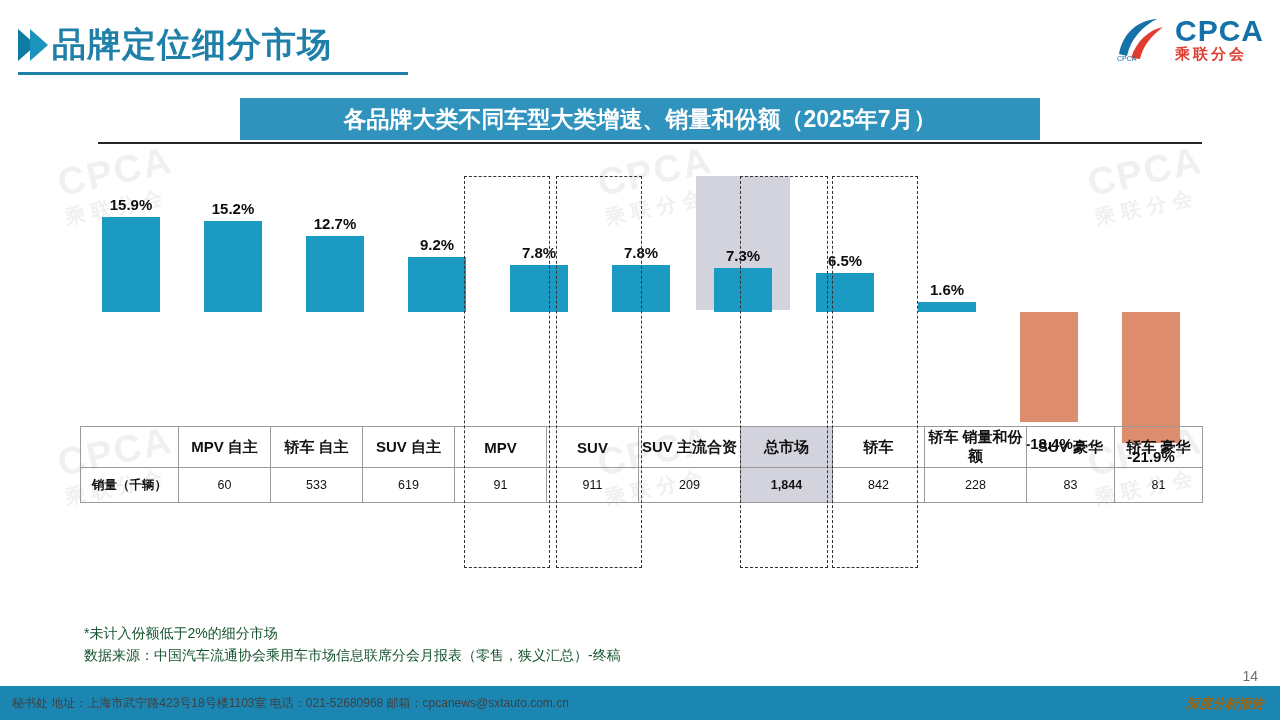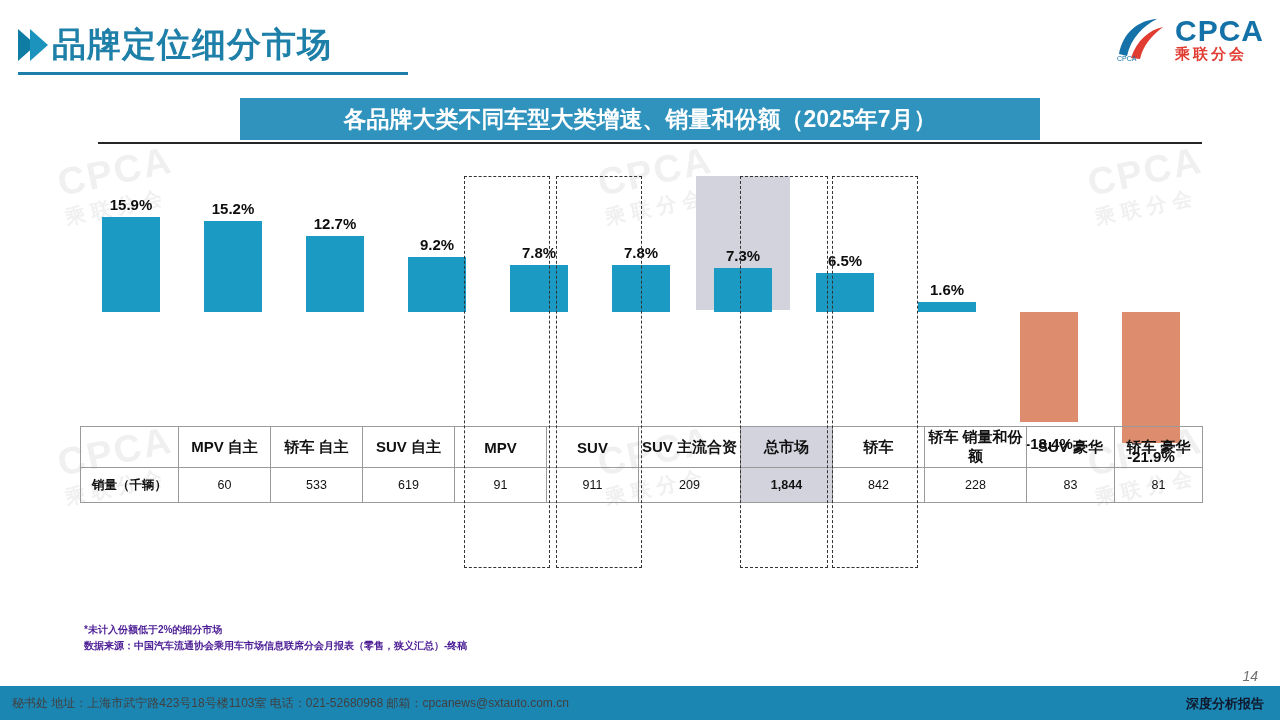--- a/index.html
+++ b/index.html
@@ -190,23 +190,23 @@
     width: 98px;
     font-weight: bold;
     font-size: 12.5px;
   }
   .col-highlight { background: #d3d3de !important; font-weight: bold; }
 
   
   .notes {
     position: absolute;
     left: 84px; top: 622px;
-    color: #4c1d95;
-    font-size: 10px;
-    font-weight: bold;
+    color: #14532d;
+    font-size: 14px;
+    font-weight: normal;
     line-height: 1.6;
     z-index: 3;
   }
 
   
   .footer-bar {
     position: absolute;
     left: 0; bottom: 0;
     width: 1280px; height: 34px;
     background: #1c86b3;
@@ -216,39 +216,39 @@
     position: absolute;
     left: 12px; bottom: 8px;
     color: #404040;
     font-size: 12px;
     z-index: 4;
     white-space: nowrap;
   }
   .footer-right {
     position: absolute;
     right: 16px; bottom: 7px;
-    color: #0f172a;
+    color: #a16207;
     font-size: 13px;
     font-weight: bold;
+    font-style: italic;
     z-index: 4;
   }
   .footer-rule {
     position: absolute;
     right: 12px; bottom: 30px;
     width: 250px; height: 2px;
     background: #1c86b3;
     z-index: 4;
   }
   .page-num {
     position: absolute;
     right: 22px; bottom: 36px;
     color: #6f6f6f;
     font-size: 14px;
     z-index: 4;
-    font-style: italic;
   }
 </style>
 </head>
 <body>
 
 <div class="wm" style="left:60px; top:150px;">CPCA<span class="sub">乘联分会</span></div>
 <div class="wm" style="left:600px; top:150px;">CPCA<span class="sub">乘联分会</span></div>
 <div class="wm" style="left:1090px; top:150px;">CPCA<span class="sub">乘联分会</span></div>
 <div class="wm" style="left:60px; top:430px;">CPCA<span class="sub">乘联分会</span></div>
 <div class="wm" style="left:600px; top:430px;">CPCA<span class="sub">乘联分会</span></div>

